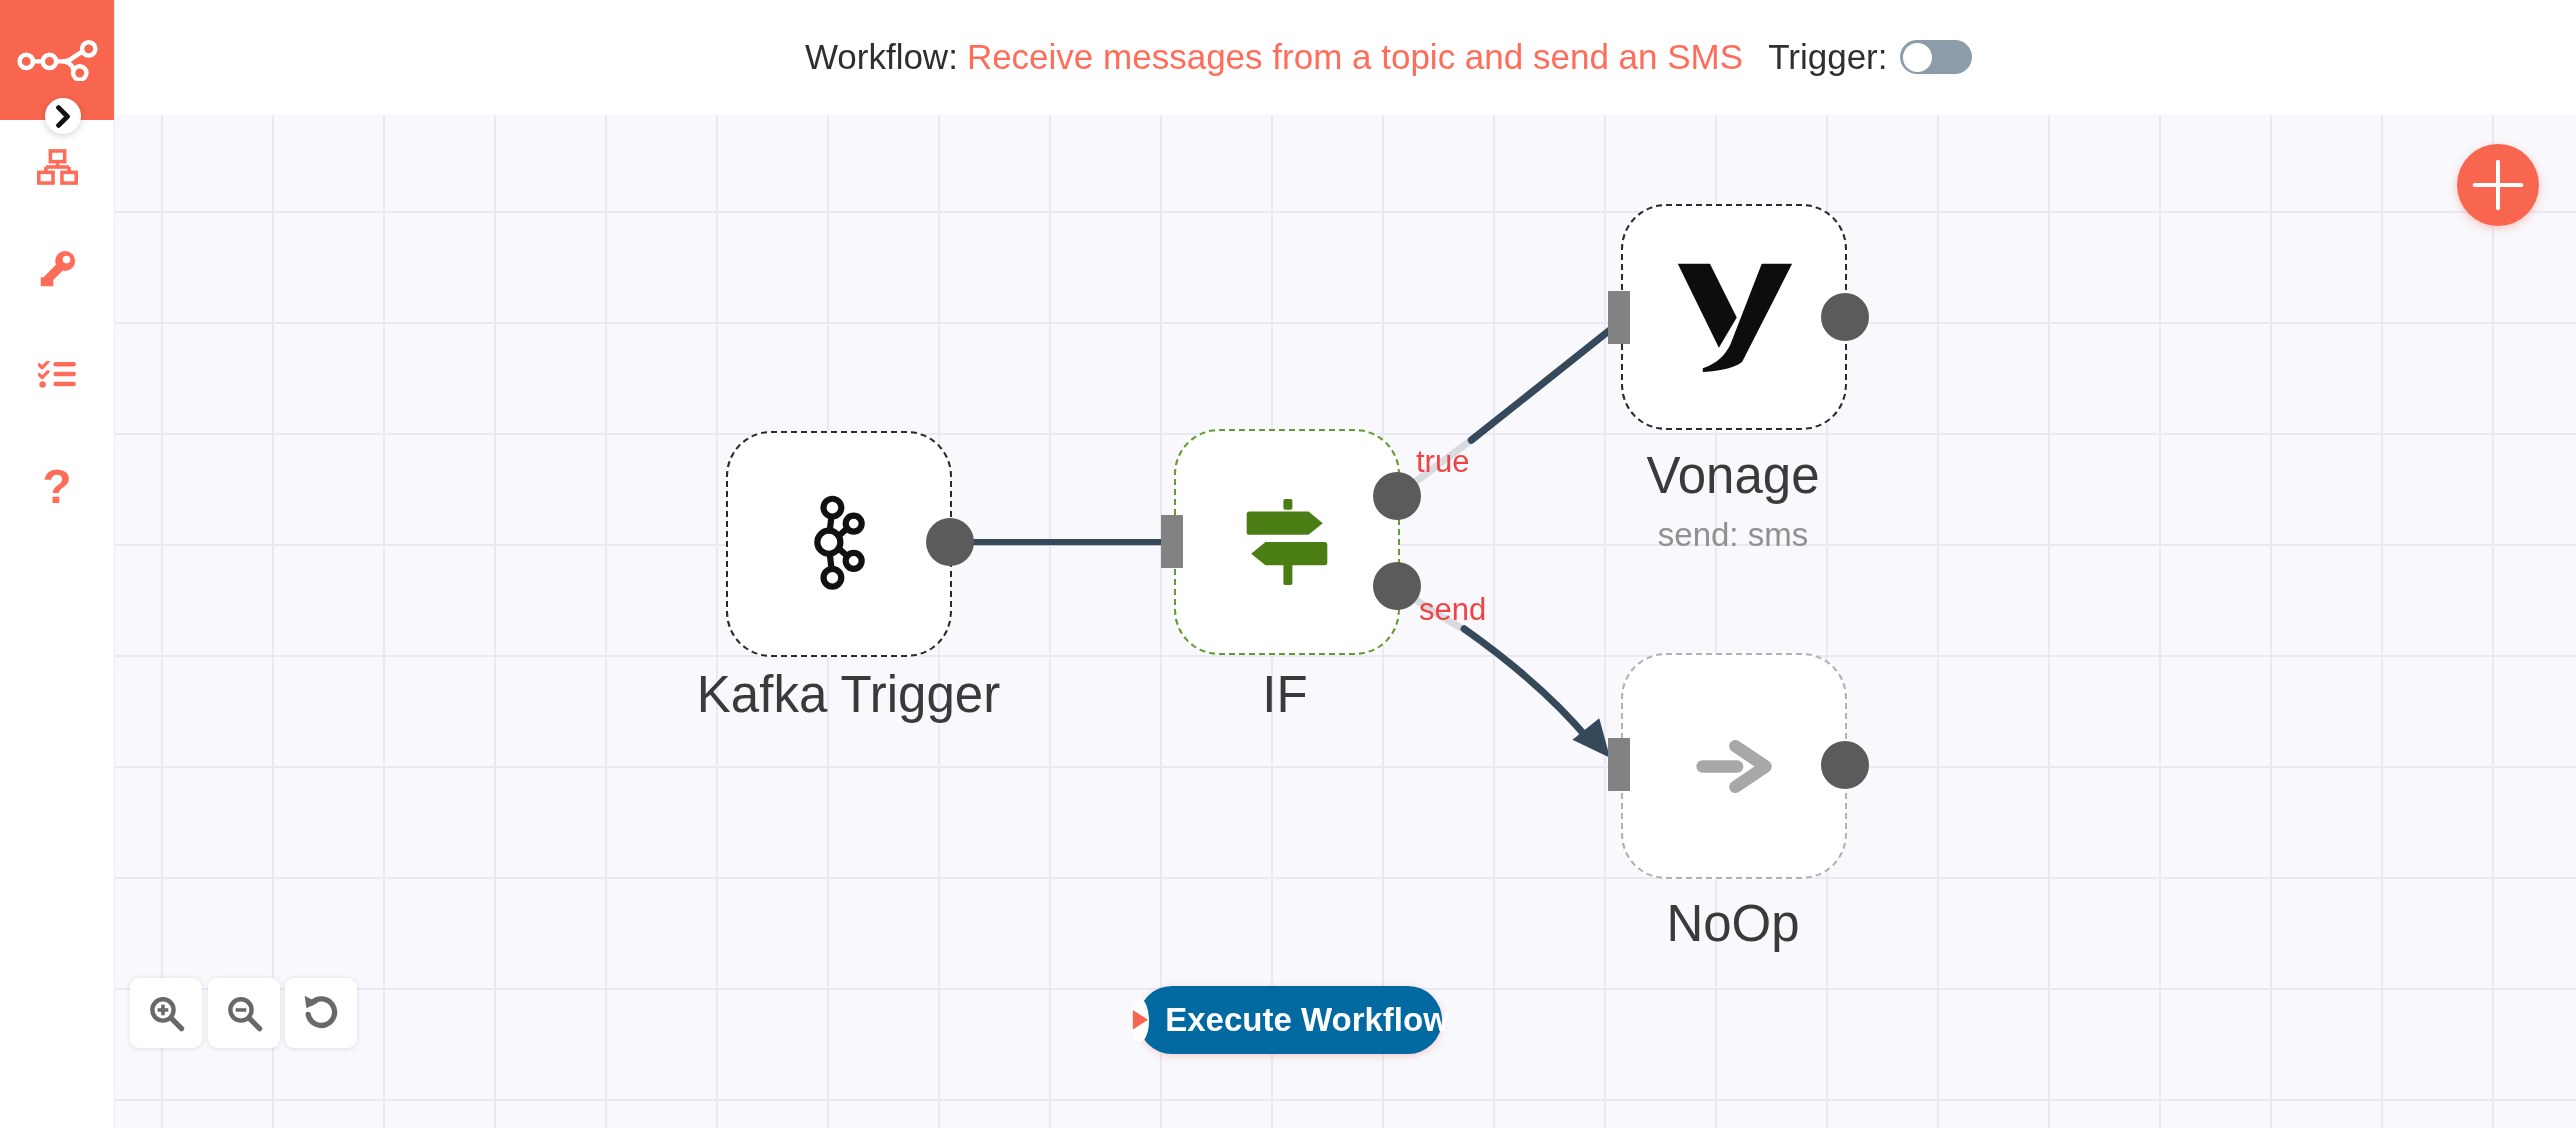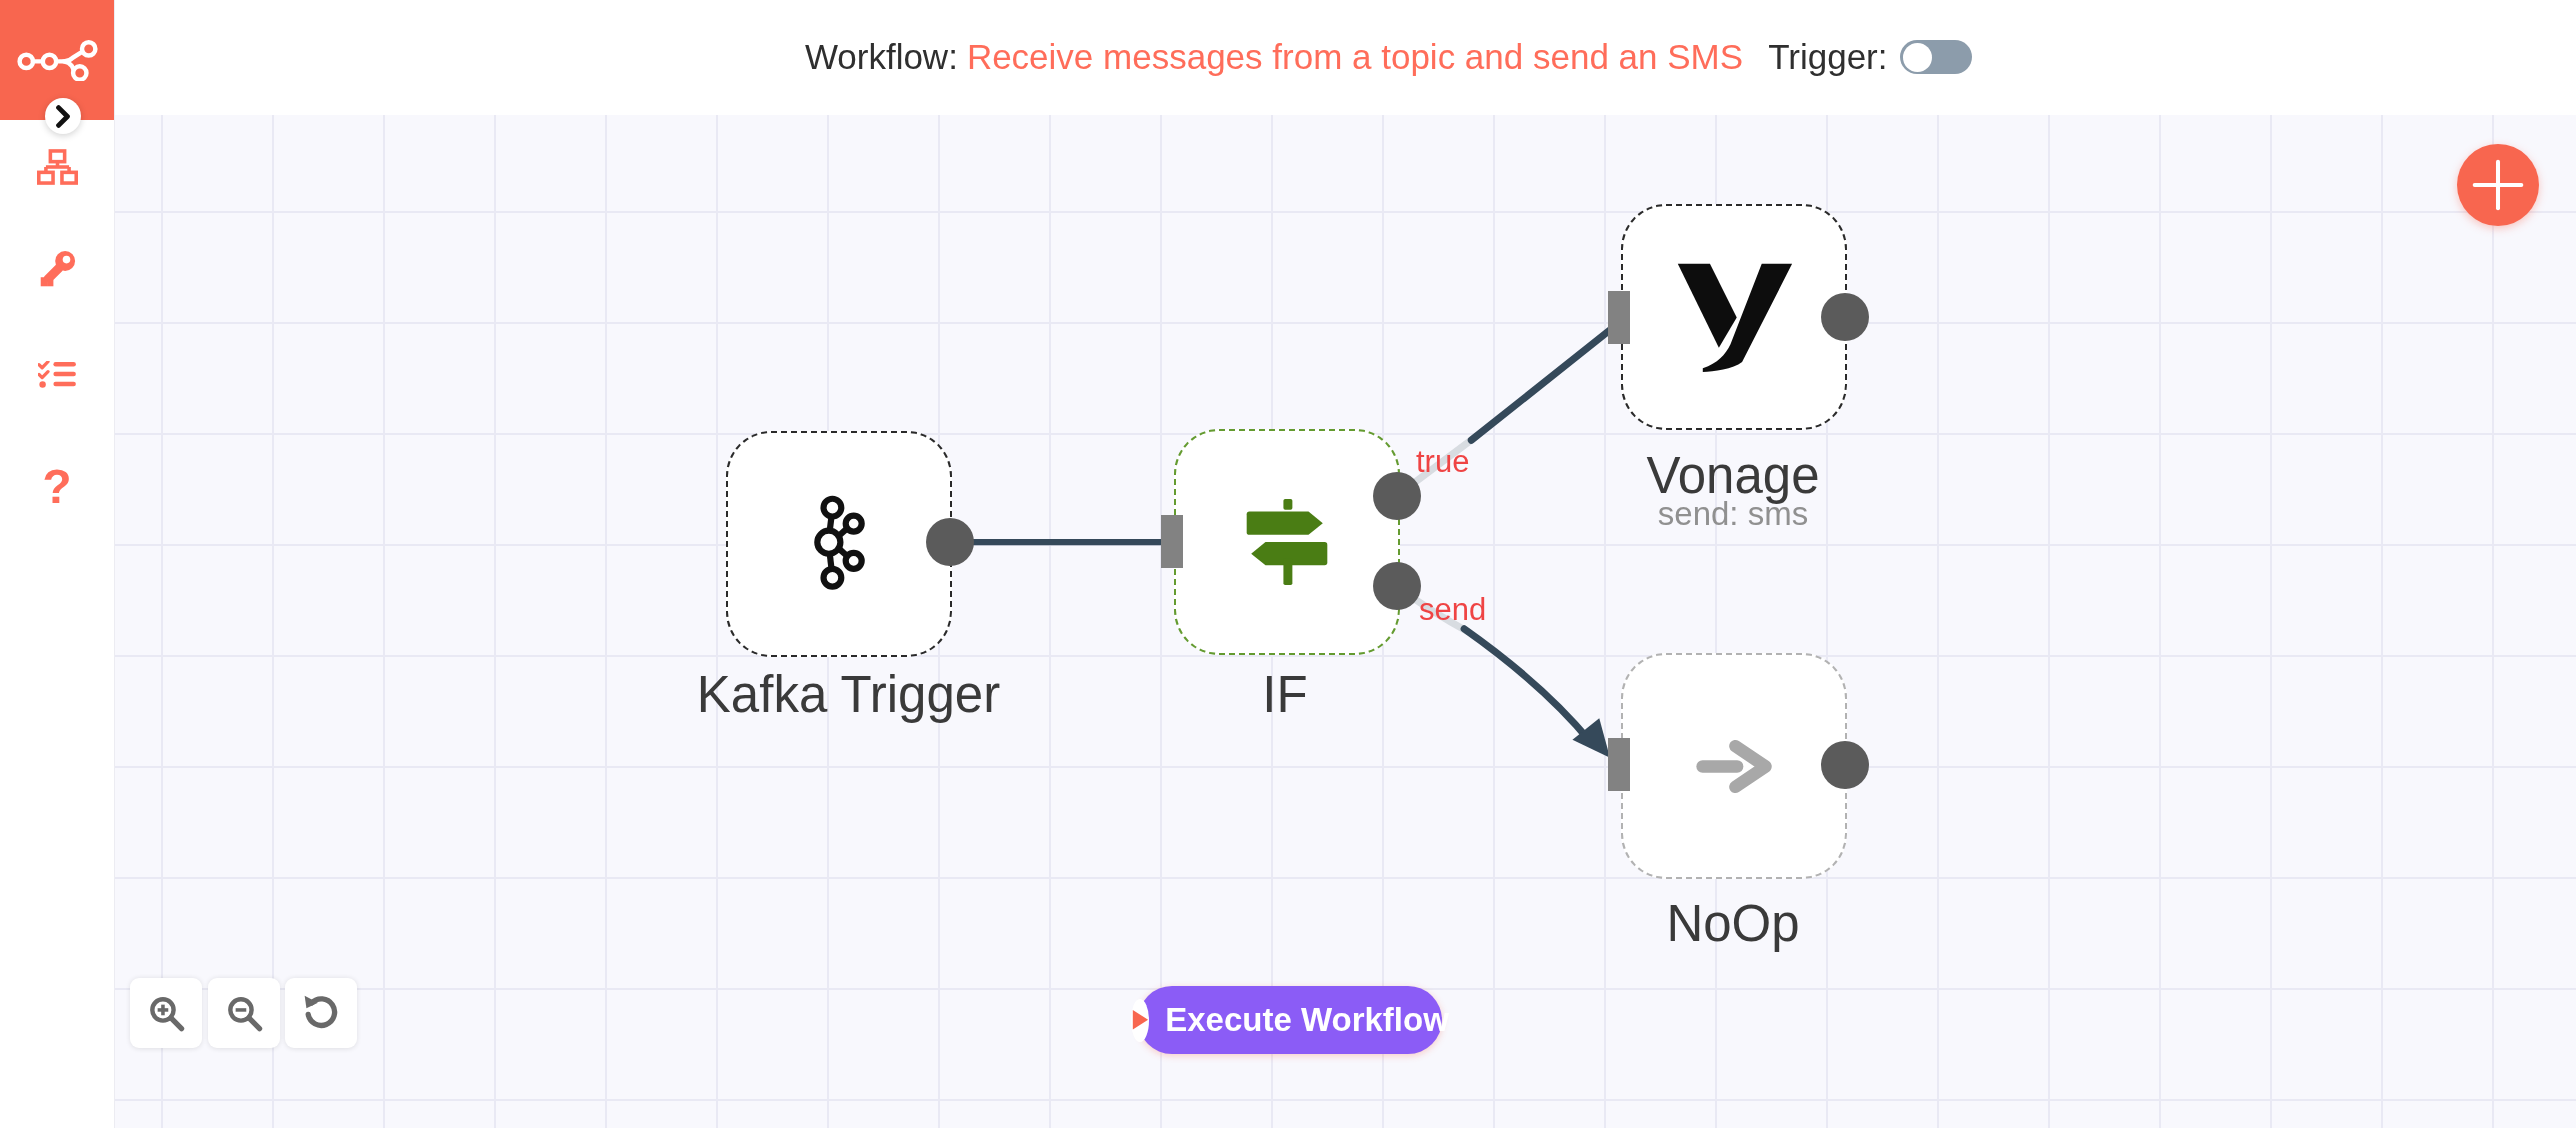--- a/index.html
+++ b/index.html
@@ -68,21 +68,21 @@
   .plus-btn { position:absolute; left:2457px; top:144px; width:82px; height:82px; border-radius:50%;
     background:#f8664f; box-shadow:0 2.7px 9px rgba(248,102,79,.35);
     display:flex; align-items:center; justify-content:center; }
   .zoom-btn { position:absolute; top:978px; width:72px; height:70px; background:#fff; border-radius:9px;
     box-shadow:0 0.9px 5.4px rgba(0,0,0,.10); display:flex; align-items:center; justify-content:center; }
   .zoom-in-btn  { left:130px; }
   .zoom-out-btn { left:208px; }
   .zoom-reset-btn { left:285px; }
 
   .execute-btn { position:absolute; left:1138px; top:986px; width:304px; height:68px; border-radius:34px;
-    background:#8b5cf6; display:flex; align-items:center; justify-content:center; gap:16px;
+    background:#0369a1; display:flex; align-items:center; justify-content:center; gap:16px;
     box-shadow:0 1.8px 7.2px rgba(248,102,79,.3); }
   .execute-btn .play-circle { width:43px; height:43px; border-radius:50%; background:#fff;
     display:flex; align-items:center; justify-content:center; }
   .execute-btn .exec-label { color:#fff; font-size:33px; font-weight:bold; white-space:nowrap; }
 
   svg { display:block; }
   .conn-svg { position:absolute; left:0; top:0; pointer-events:none; }
 </style>
 </head>
 <body>
@@ -145,21 +145,21 @@
     <svg width="117" height="110" viewBox="0 0 131 123">
       <g fill="#0d0d0d">
         <path d="M2 2 L38 2 L68 62 L48 96 Z"></path>
         <path d="M96 2 L130 2 L74 112 C64 120 42 123 30 123 L30 119 C47 113 55 104 61 92 Z"></path>
       </g>
     </svg>
   </div>
   <div class="port-in" style="left:1608px; top:291px;"></div>
   <div class="port-out" style="left:1821px; top:293px;"></div>
   <div class="node-label" style="left:1733px; top:446px;">Vonage</div>
-  <div class="node-sub" style="left:1733px; top:495px;">send: sms</div>
+  <div class="node-sub" style="left:1733px; top:516px;">send: sms</div>
 
   <div class="node noop">
     <svg width="77" height="55" viewBox="0 0 86 62">
       <g stroke="#a8a8a8" stroke-width="14" fill="none" stroke-linecap="round" stroke-linejoin="round">
         <line x1="7" y1="31" x2="46" y2="31"></line>
         <path d="M44 8 L78 31 L44 54"></path>
       </g>
     </svg>
   </div>
   <div class="port-in" style="left:1608px; top:738px;"></div>

